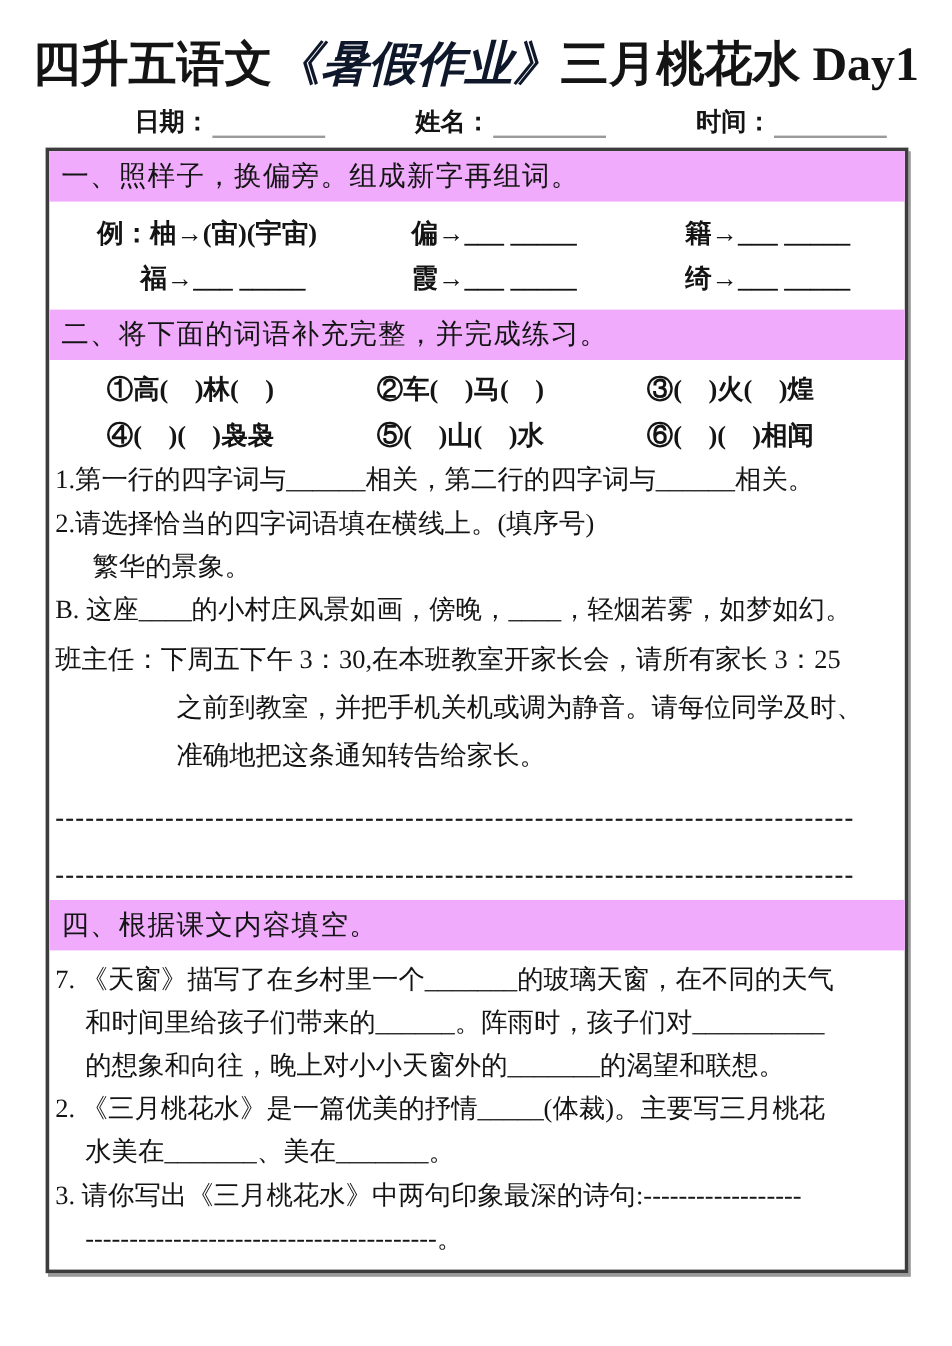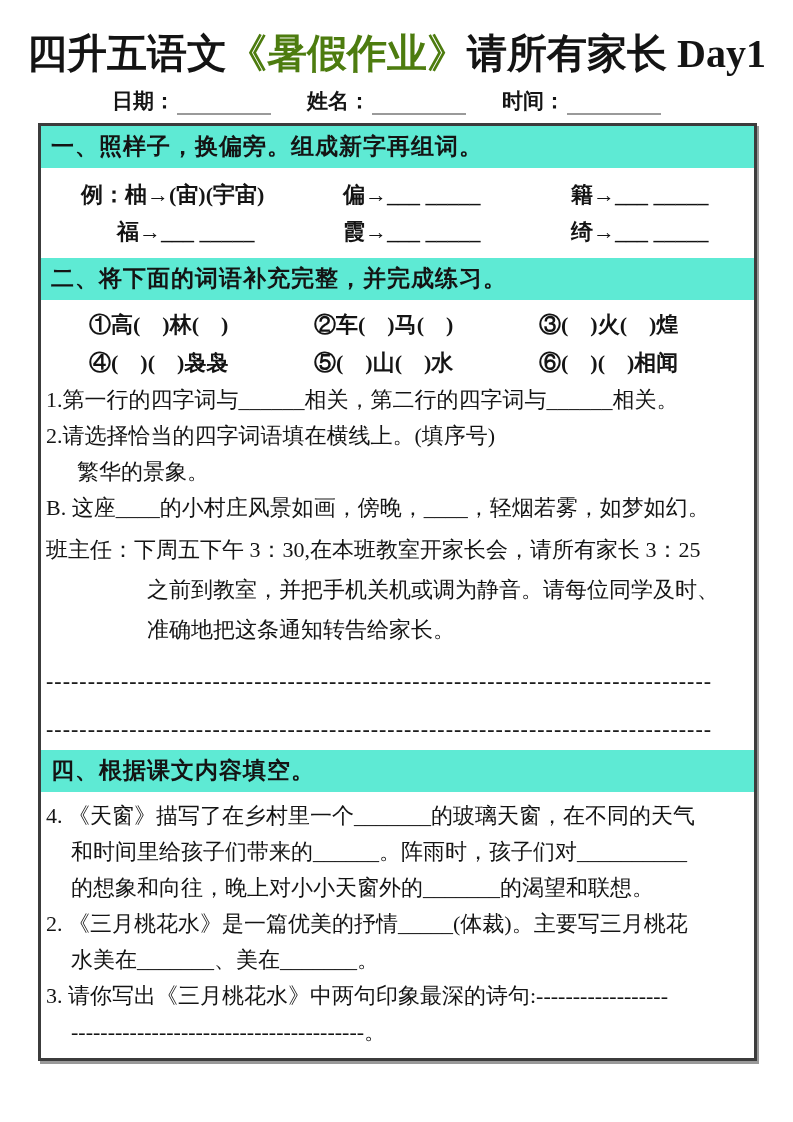--- a/index.html
+++ b/index.html
@@ -6,41 +6,41 @@
   body{
     width:793px;height:1122px;background:#ffffff;color:#141414;
     font-family:"Liberation Serif","DejaVu Serif",serif;
     -webkit-font-smoothing:antialiased;overflow:hidden;
   }
   
   .title{
     margin:26px 10px 2px;text-align:center;
     font-size:40px;font-weight:800;letter-spacing:0px;white-space:nowrap;
   }
-  .title .hl{color:#4d7c0f;}
+  .title .hl{color:#0f172a;font-style:italic;}
   .meta{
     display:flex;align-items:flex-end;
-    padding:4px 0 8px 112px;gap:36px;
+    padding:4px 0 8px 112px;gap:75px;
     font-size:21px;font-weight:700;white-space:nowrap;
   }
   .meta-item{display:flex;align-items:flex-end;}
   .blank-line{
     display:inline-block;width:94px;height:22px;
     border-bottom:2px solid #9a9a9a;margin-left:2px;
   }
   
   .sheet{
     margin:0 36px 0 38px;
     border:3px solid #3c3c3c;
     box-shadow:2px 3px 0 rgba(70,70,70,.55);
     padding-bottom:8px;background:#fff;
   }
   .sec-header{
-    background:#5eead4;
-    font-size:23px;font-weight:700;letter-spacing:1px;
+    background:#f0abfc;
+    font-size:23px;font-weight:400;letter-spacing:1px;
     padding:5px 10px 6px;margin-top:6px;white-space:nowrap;
   }
   .sec-header.first{margin-top:0;}
   
   .s1-grid{
     display:grid;grid-template-columns:262px 228px auto;
     padding:8px 6px 2px 40px;
     font-size:22px;font-weight:600;line-height:37px;white-space:nowrap;
   }
   .ind36{padding-left:36px;}
@@ -64,21 +64,21 @@
     font-size:22px;font-weight:600;letter-spacing:1px;line-height:30px;
     margin:16px 5px 0;white-space:nowrap;overflow:hidden;color:#1d1d1d;
   }
   .answer-line.last{margin-top:18px;margin-bottom:4px;}
   .s4-block{padding-top:6px;}
 </style>
 </head>
 <body>
 
 <header>
-  <h1 class="title"><span>四升五语文</span><span class="hl">《暑假作业》</span><span>请所有家长 Day1</span></h1>
+  <h1 class="title"><span>四升五语文</span><span class="hl">《暑假作业》</span><span>三月桃花水 Day1</span></h1>
   <div class="meta">
     <span class="meta-item">
         <span>日期：</span>
         <span class="blank-line"></span>
       </span>
     <span class="meta-item">
         <span>姓名：</span>
         <span class="blank-line"></span>
       </span>
     <span class="meta-item">
@@ -117,21 +117,21 @@
   <div class="s3-par">
     <div class="line">班主任：下周五下午 3：30,在本班教室开家长会，请所有家长 3：25</div>
     <div class="line hang">之前到教室，并把手机关机或调为静音。请每位同学及时、</div>
     <div class="line hang">准确地把这条通知转告给家长。</div>
   </div>
   <div class="answer-line">--------------------------------------------------------------------------------</div>
   <div class="answer-line last">--------------------------------------------------------------------------------</div>
 
   <div class="sec-header">四、根据课文内容填空。</div>
   <div class="s4-block">
-    <div class="line">4. 《天窗》描写了在乡村里一个_______的玻璃天窗，在不同的天气</div>
+    <div class="line">7. 《天窗》描写了在乡村里一个_______的玻璃天窗，在不同的天气</div>
     <div class="line num-indent">和时间里给孩子们带来的______。阵雨时，孩子们对__________</div>
     <div class="line num-indent">的想象和向往，晚上对小小天窗外的_______的渴望和联想。</div>
     <div class="line">2. 《三月桃花水》是一篇优美的抒情_____(体裁)。主要写三月桃花</div>
     <div class="line num-indent">水美在_______、美在_______。</div>
     <div class="line">3. 请你写出《三月桃花水》中两句印象最深的诗句:------------------</div>
     <div class="line num-indent">----------------------------------------。</div>
   </div>
 
 </main>
 

